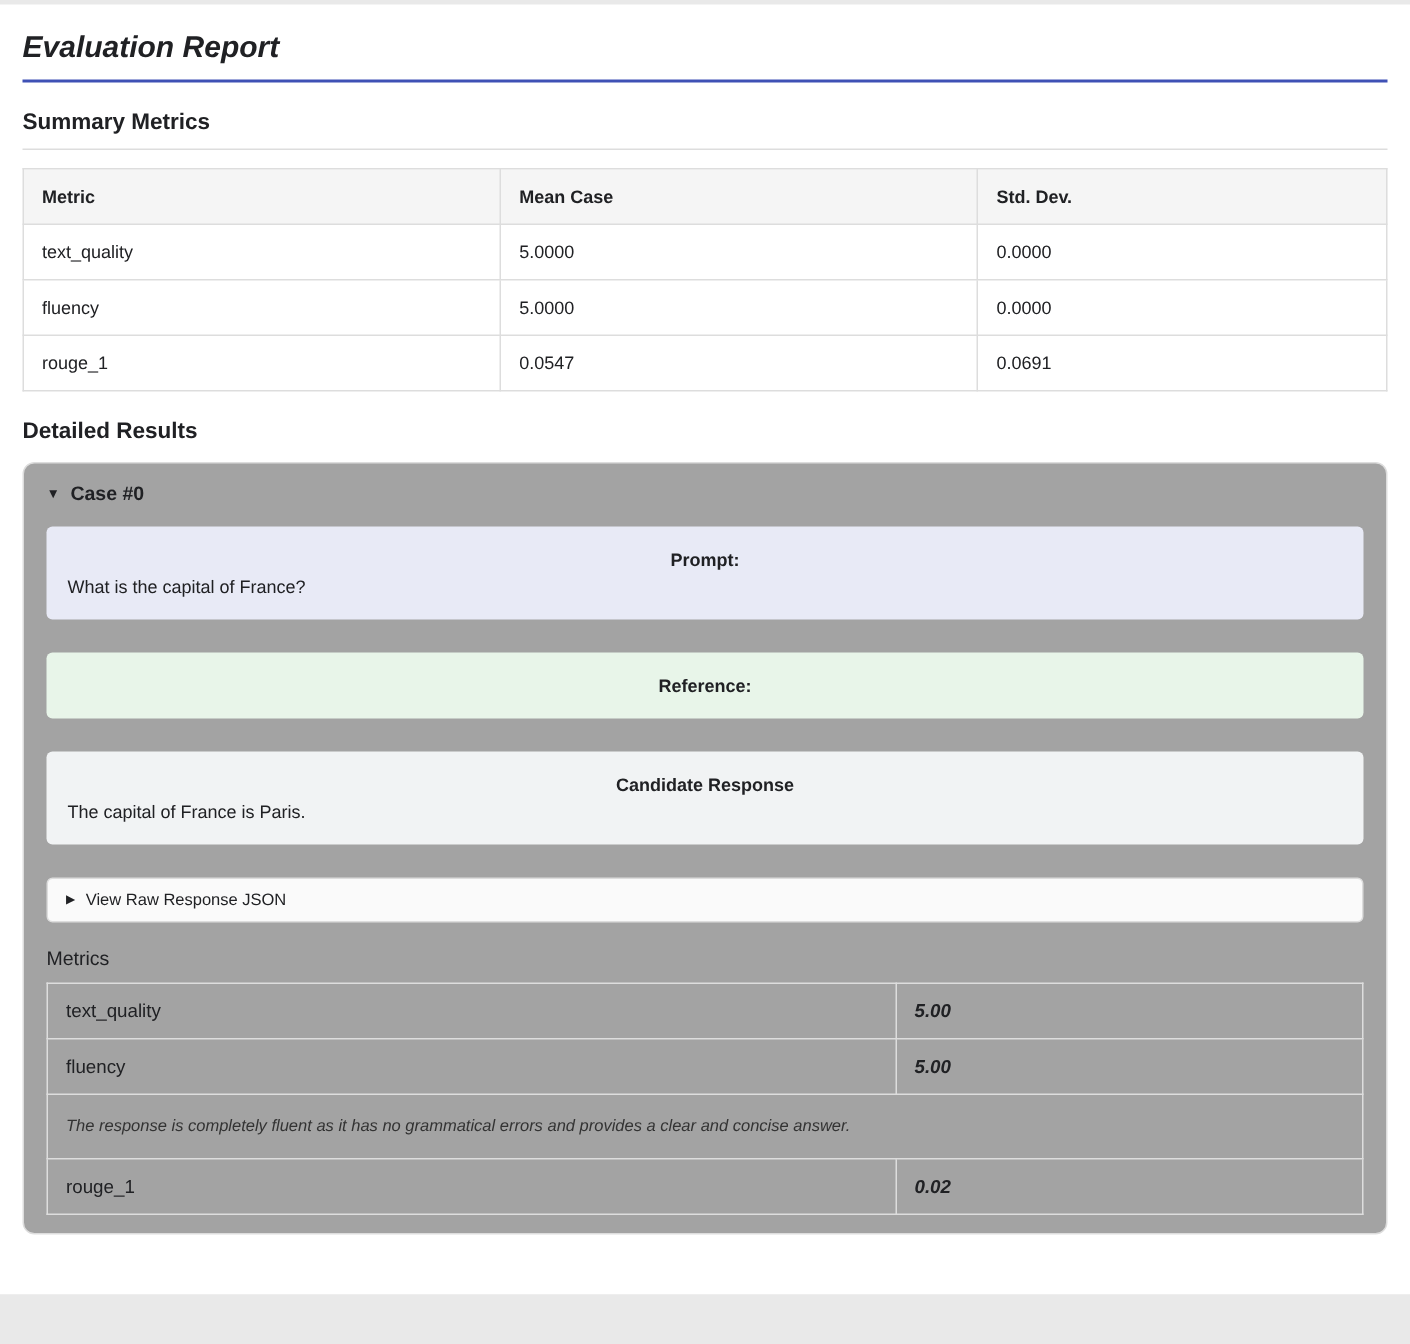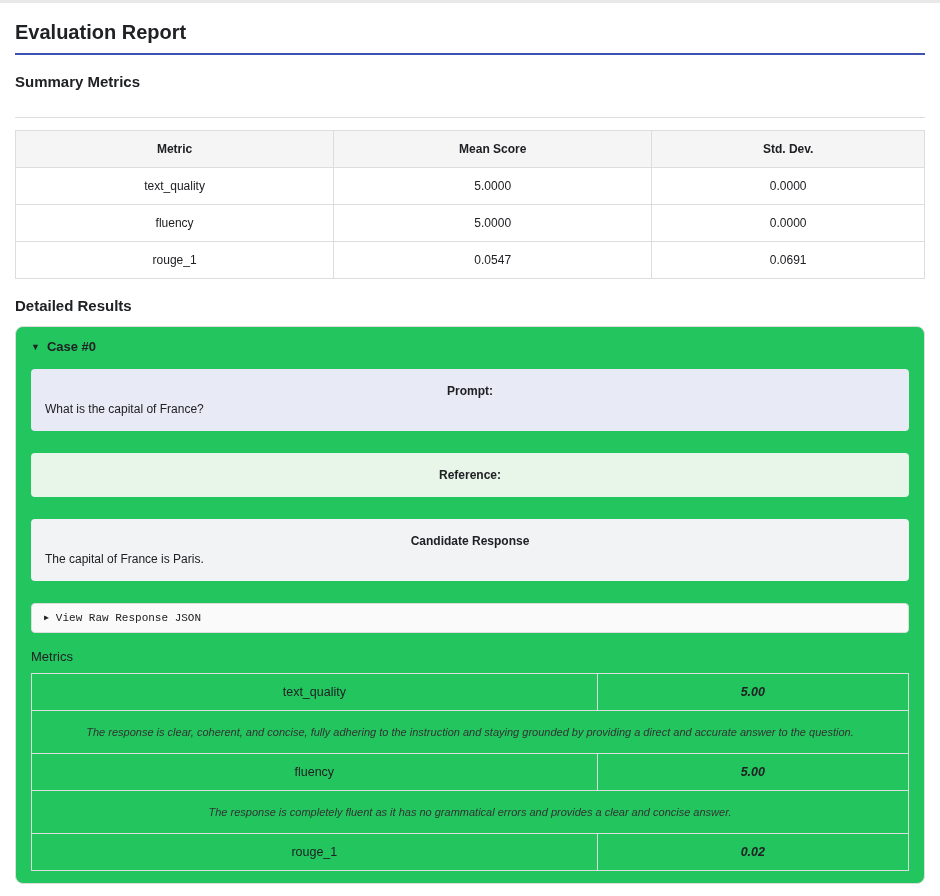--- a/index.html
+++ b/index.html
@@ -14,62 +14,63 @@
     margin-top: 3px;
     padding: 10px 15px 26px 15px;
     width: 100%;
   }
   .report-title {
     font-size: 20px;
     font-weight: bold;
     margin: 8px 0 0 0;
     padding-bottom: 9px;
     border-bottom: 2px solid #3f51b5;
+    font-style: italic;
   }
   .section-heading {
     font-size: 15px;
     font-weight: bold;
     margin: 18px 0 12px 0;
   }
   .section-heading.underlined {
     border-bottom: 1px solid #ddd;
-    padding-bottom: 27px;
+    padding-bottom: 9px;
   }
   table { width: 100%; border-collapse: collapse; font-size: 12px; }
-  th, td { border: 1px solid #ddd; padding: 11px 12px; text-align: center; vertical-align: top; }
+  th, td { border: 1px solid #ddd; padding: 11px 12px; text-align: left; vertical-align: top; }
   th { background: #f5f5f5; font-weight: bold; }
   .summary-table col.c1 { width: 35%; }
   .summary-table col.c2 { width: 35%; }
   .summary-table col.c3 { width: 30%; }
 
   .case-card {
     border: 1px solid #ddd;
     border-radius: 8px;
     padding: 12px 15px;
     margin: 12px 0 14px 0;
-    background: #22c55e;
+    background: #a3a3a3;
   }
   summary { cursor: pointer; font-weight: bold; font-size: 13px; list-style: none; outline: none; }
   summary::-webkit-details-marker { display: none; }
   .tri { font-size: 9px; margin-right: 7px; vertical-align: 1px; display: inline-block; }
 
   .box { border-radius: 4px; padding: 13px 14px; margin: 15px 0 22px 0; font-size: 12px; line-height: 1.5; }
   .box .box-label { font-weight: bold; text-align: center; }
   .box-prompt { background: #e8eaf6; }
   .box-reference { background: #e8f5e9; }
   .box-candidate { background: #f1f3f4; }
 
   .raw-details {
     border: 1px solid #ddd;
     border-radius: 4px;
     background: #fafafa;
     padding: 8px 12px;
     margin: 18px 0 16px 0;
   }
-  .raw-details summary { font-weight: normal; font-size: 11px; color: #202124; font-family: Liberation Mono, monospace; }
+  .raw-details summary { font-weight: normal; font-size: 11px; color: #202124; }
   .raw-details .tri { font-size: 8px; }
 
   .metrics-heading { font-weight: normal; font-size: 13px; margin: 16px 0 9px 0; }
   .metrics-table td.metric-name { width: 64.5%; font-size: 12.5px; }
   .metrics-table td.metric-score { font-weight: bold; font-size: 12.5px; font-style: italic; }
   .metrics-table td.metric-explanation {
     font-style: italic;
     font-size: 11px;
     color: #333;
     padding: 15px 12px;
@@ -86,21 +87,21 @@
 
   <table class="summary-table">
     <colgroup>
         <col class="c1">
         <col class="c2">
         <col class="c3">
       </colgroup>
     <thead>
       <tr>
         <th>Metric</th>
-        <th>Mean Score</th>
+        <th>Mean Case</th>
         <th>Std. Dev.</th>
       </tr>
     </thead>
     <tbody>
       <tr>
         <td>text_quality</td>
         <td>5.0000</td>
         <td>0.0000</td>
       </tr>
       <tr>
@@ -145,23 +146,20 @@
 
     <div class="metrics-heading">Metrics</div>
 
     <table class="metrics-table">
       <tbody>
         <tr>
           <td class="metric-name">text_quality</td>
           <td class="metric-score">5.00</td>
         </tr>
         <tr>
-          <td class="metric-explanation" colspan="2">The response is clear, coherent, and concise, fully adhering to the instruction and staying grounded by providing a direct and accurate answer to the question.</td>
-        </tr>
-        <tr>
           <td class="metric-name">fluency</td>
           <td class="metric-score">5.00</td>
         </tr>
         <tr>
           <td class="metric-explanation" colspan="2">The response is completely fluent as it has no grammatical errors and provides a clear and concise answer.</td>
         </tr>
         <tr>
           <td class="metric-name">rouge_1</td>
           <td class="metric-score">0.02</td>
         </tr>

